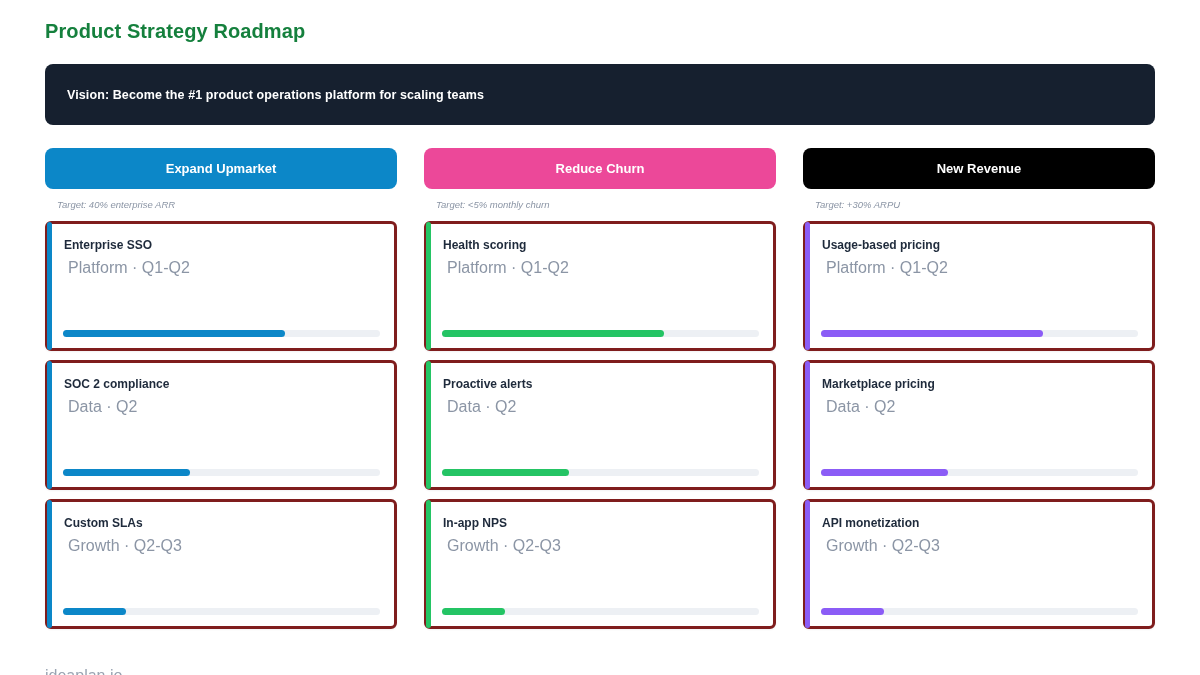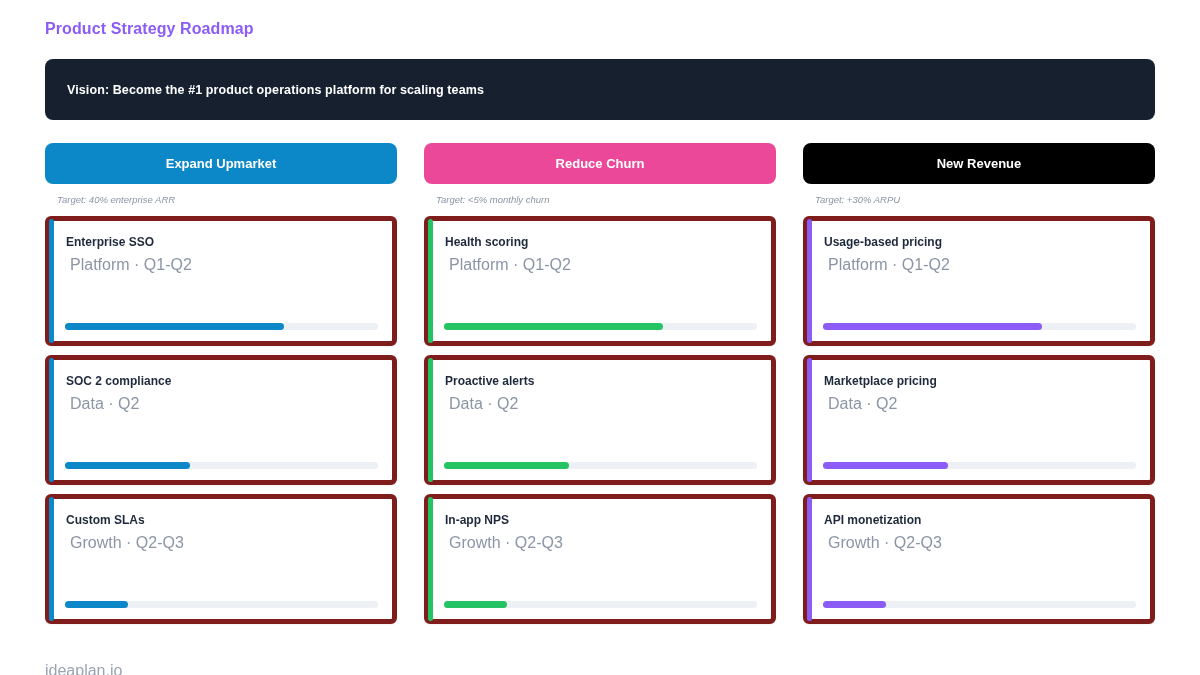--- a/index.html
+++ b/index.html
@@ -8,23 +8,23 @@
     width: 1200px;
     height: 675px;
     background: #ffffff;
     font-family: "Liberation Sans", sans-serif;
     overflow: hidden;
   }
   .page { padding: 0 45px; }
 
   .page-title {
     margin: 20px 0 0 0;
-    font-size: 16px;
-    font-weight: bold;
-    color: #8b5cf6;
+    font-size: 20px;
+    font-weight: bold;
+    color: #15803d;
     letter-spacing: 0.1px;
   }
 
   .vision-banner {
     margin-top: 21px;
     height: 61px;
     background: #16202f;
     border-radius: 8px;
     display: flex;
     align-items: center;
@@ -62,21 +62,21 @@
     margin: 10px 0 11px 12px;
     font-size: 9.5px;
     color: #8b95a5;
     font-style: italic;
   }
 
   .card {
     position: relative;
     height: 130px;
     background: #ffffff;
-    border: 5px solid #7f1d1d;
+    border: 3px solid #7f1d1d;
     border-radius: 6px;
     margin-bottom: 9px;
     box-shadow: 0 1px 2px rgba(16,24,40,0.05);
     cursor: pointer;
   }
   .accent-bar {
     position: absolute;
     left: -1px;
     top: -2px;
     bottom: -2px;

